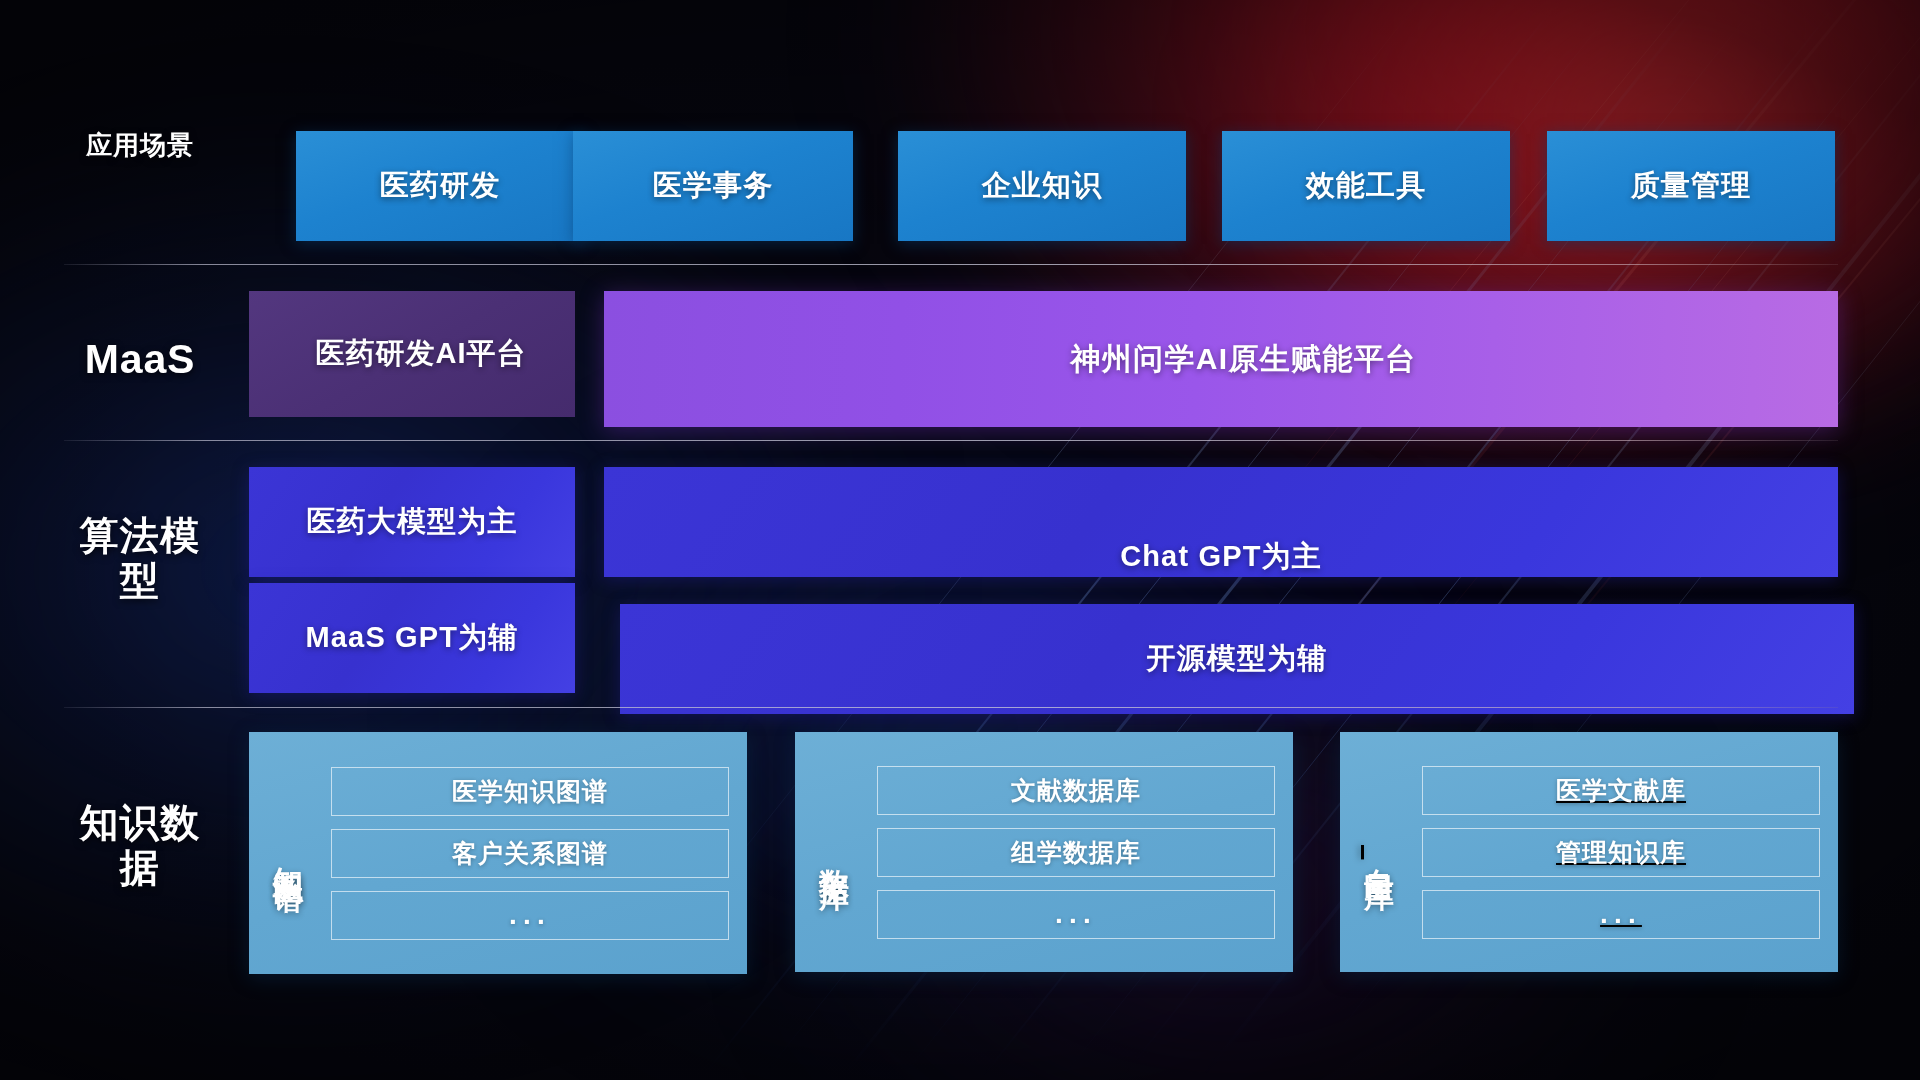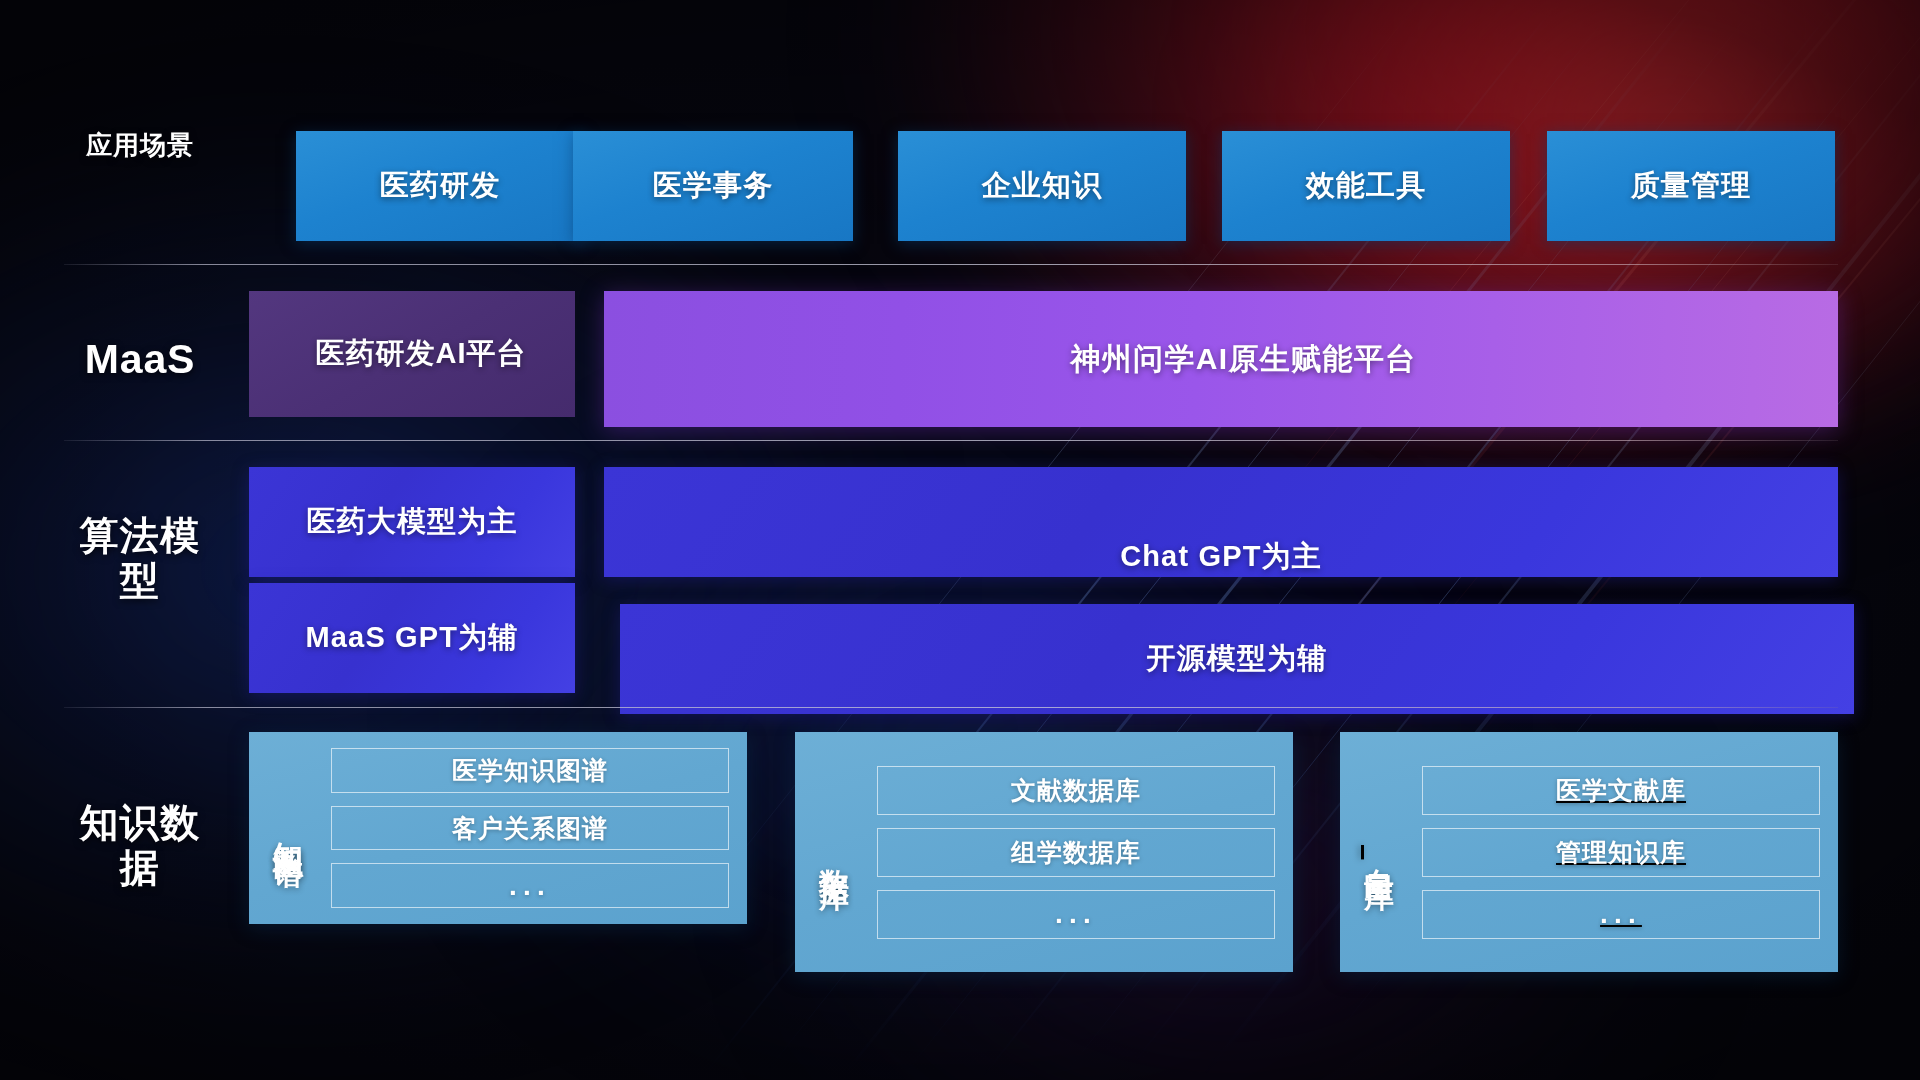--- a/index.html
+++ b/index.html
@@ -243,21 +243,21 @@
     <span>MaaS GPT为辅</span>
   </div>
   <div class="box algo" style="left:604px;top:604px;width:1234px;height:110px;margin-left:16px;">
     <span>开源模型为辅</span>
   </div>
 
   <div class="divider" style="left:64px;top:707px;width:1774px;"></div>
 
   <div class="row-label" style="left:60px;top:800px;width:160px;font-size:39px;">知识数据</div>
 
-  <div class="kcard" style="left:249px;top:732px;width:498px;height:192px;">
+  <div class="kcard" style="left:249px;top:732px;width:498px;height:242px;">
     <div class="kcard-label">知识图谱</div>
     <div class="kcard-items">
       <div class="kchip">医学知识图谱</div>
       <div class="kchip">客户关系图谱</div>
       <div class="kchip dots">...</div>
     </div>
   </div>
 
   <div class="kcard" style="left:795px;top:732px;width:498px;height:240px;">
     <div class="kcard-label">数据库</div>

